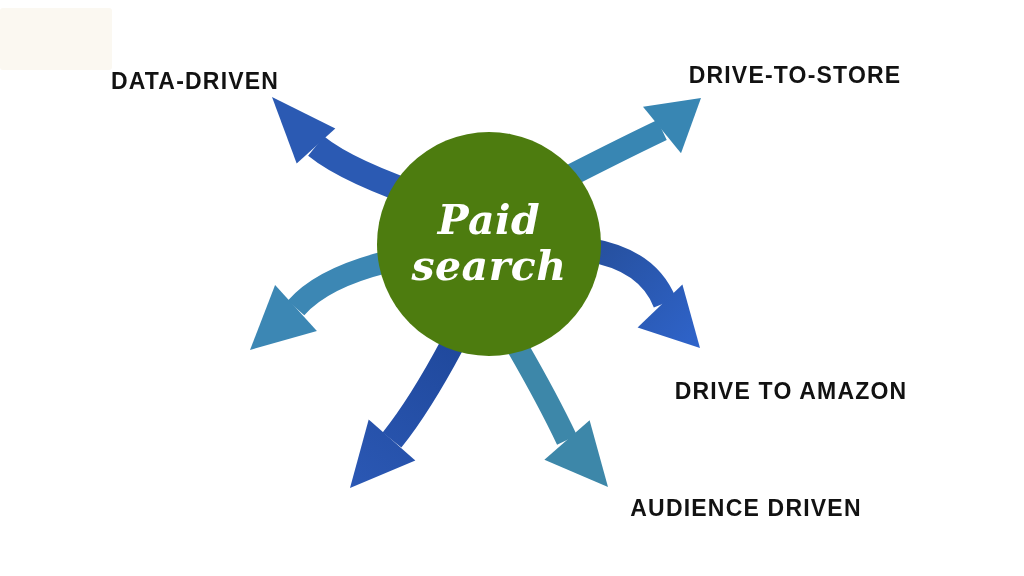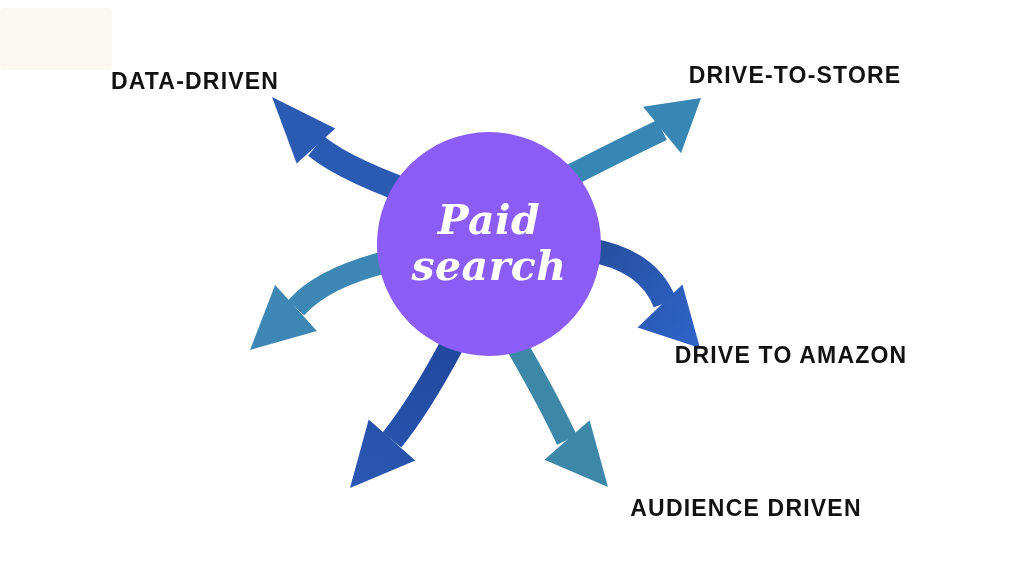--- a/index.html
+++ b/index.html
@@ -54,21 +54,21 @@
     white-space: nowrap;
     font-weight: bold;
     font-size: 23px;
     line-height: 1;
     letter-spacing: 1.2px;
     text-align: center;
   }
   .lbl-data-driven      { left: 195px; top: 70px; }
   .lbl-drive-to-store   { left: 795px; top: 64px; }
   .lbl-holistic-search  { left: 209px; top: 359px; }
-  .lbl-drive-to-amazon  { left: 791px; top: 344px; }
+  .lbl-drive-to-amazon  { left: 791px; top: 380px; }
   .lbl-search-shopping  { left: 285px; top: 495px; }
   .lbl-audience-driven  { left: 710px; top: 497px; margin-left: 36px; }
 </style>
 </head>
 <body>
 
 <div class="stage" style="background: rgb(255, 255, 255);">
 
   <div class="corner-patch"></div>
 
@@ -108,21 +108,21 @@
       <path d="M 452,345 Q 420,405 392,440" fill="none" stroke-width="24" stroke="url(#g-shopping)"></path>
       <polygon points="350,488 368.7,419.6 415.3,460.4" fill="url(#g-shopping)"></polygon>
     </g>
 
     <g>
       <path d="M 518,348 Q 548,400 567,440" fill="none" stroke-width="22" stroke="#3d87a9"></path>
       <polygon points="608,487 544.4,459.7 589.6,420.3" fill="#3d87a9"></polygon>
     </g>
   </svg>
 
-  <div class="center-circle" style="background: #8b5cf6;">
+  <div class="center-circle" style="background: #4d7c0f;">
     <span style="color: rgb(255, 255, 255);">Paid</span>
     <span style="color: rgb(255, 255, 255);">search</span>
   </div>
 
   <div class="node-label lbl-data-driven" style="color: rgb(18, 18, 18);">DATA-DRIVEN</div>
   <div class="node-label lbl-drive-to-store" style="color: rgb(18, 18, 18);">DRIVE-TO-STORE</div>
   <div class="node-label lbl-drive-to-amazon" style="color: rgb(18, 18, 18);">DRIVE TO AMAZON</div>
   <div class="node-label lbl-audience-driven" style="color: rgb(18, 18, 18);">AUDIENCE DRIVEN</div>
 
 </div>

